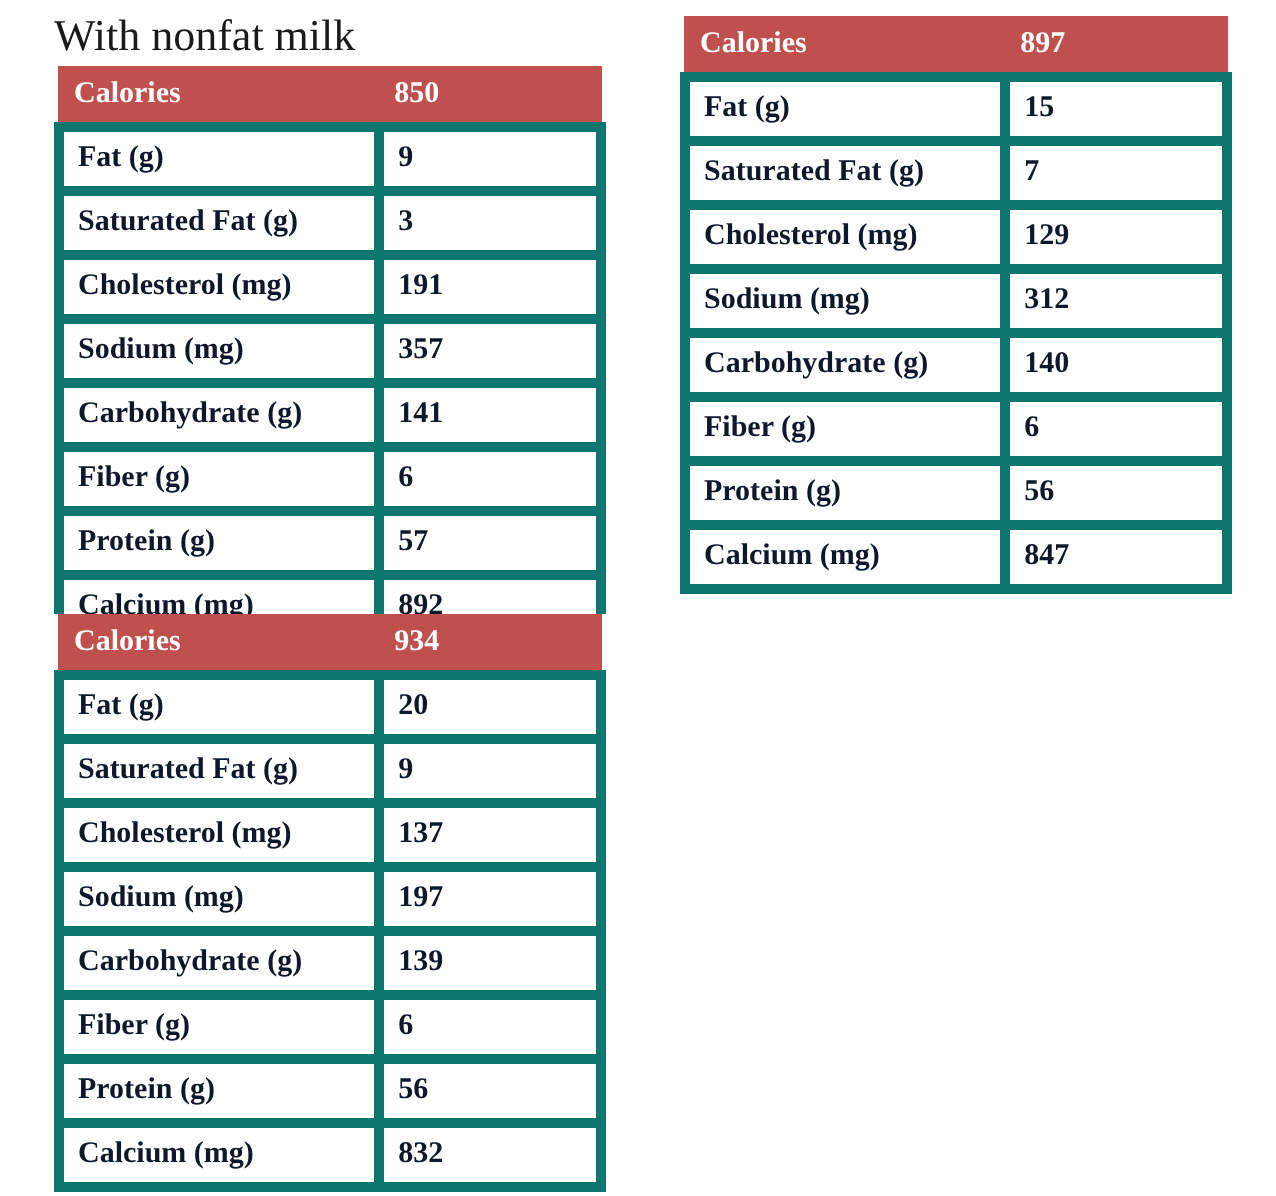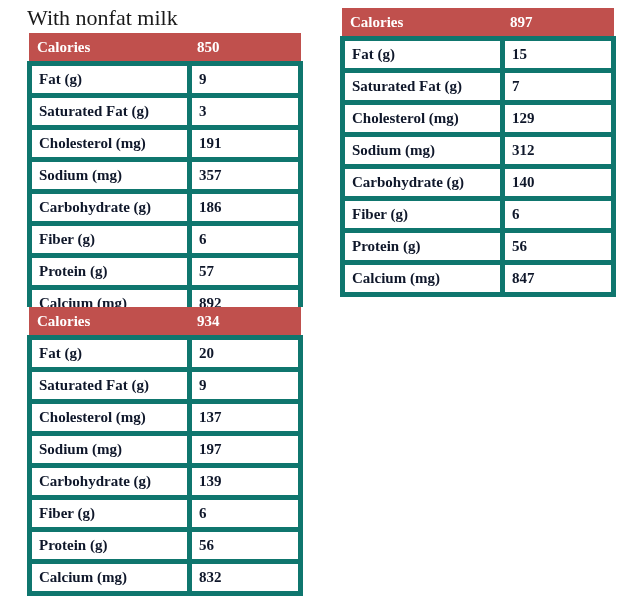--- a/index.html
+++ b/index.html
@@ -88,21 +88,21 @@
         <tr>
           <td class="label-cell">Cholesterol (mg)</td>
           <td class="value-cell">191</td>
         </tr>
         <tr>
           <td class="label-cell">Sodium (mg)</td>
           <td class="value-cell">357</td>
         </tr>
         <tr>
           <td class="label-cell">Carbohydrate (g)</td>
-          <td class="value-cell">186</td>
+          <td class="value-cell">141</td>
         </tr>
         <tr>
           <td class="label-cell">Fiber (g)</td>
           <td class="value-cell">6</td>
         </tr>
         <tr>
           <td class="label-cell">Protein (g)</td>
           <td class="value-cell">57</td>
         </tr>
         <tr>

